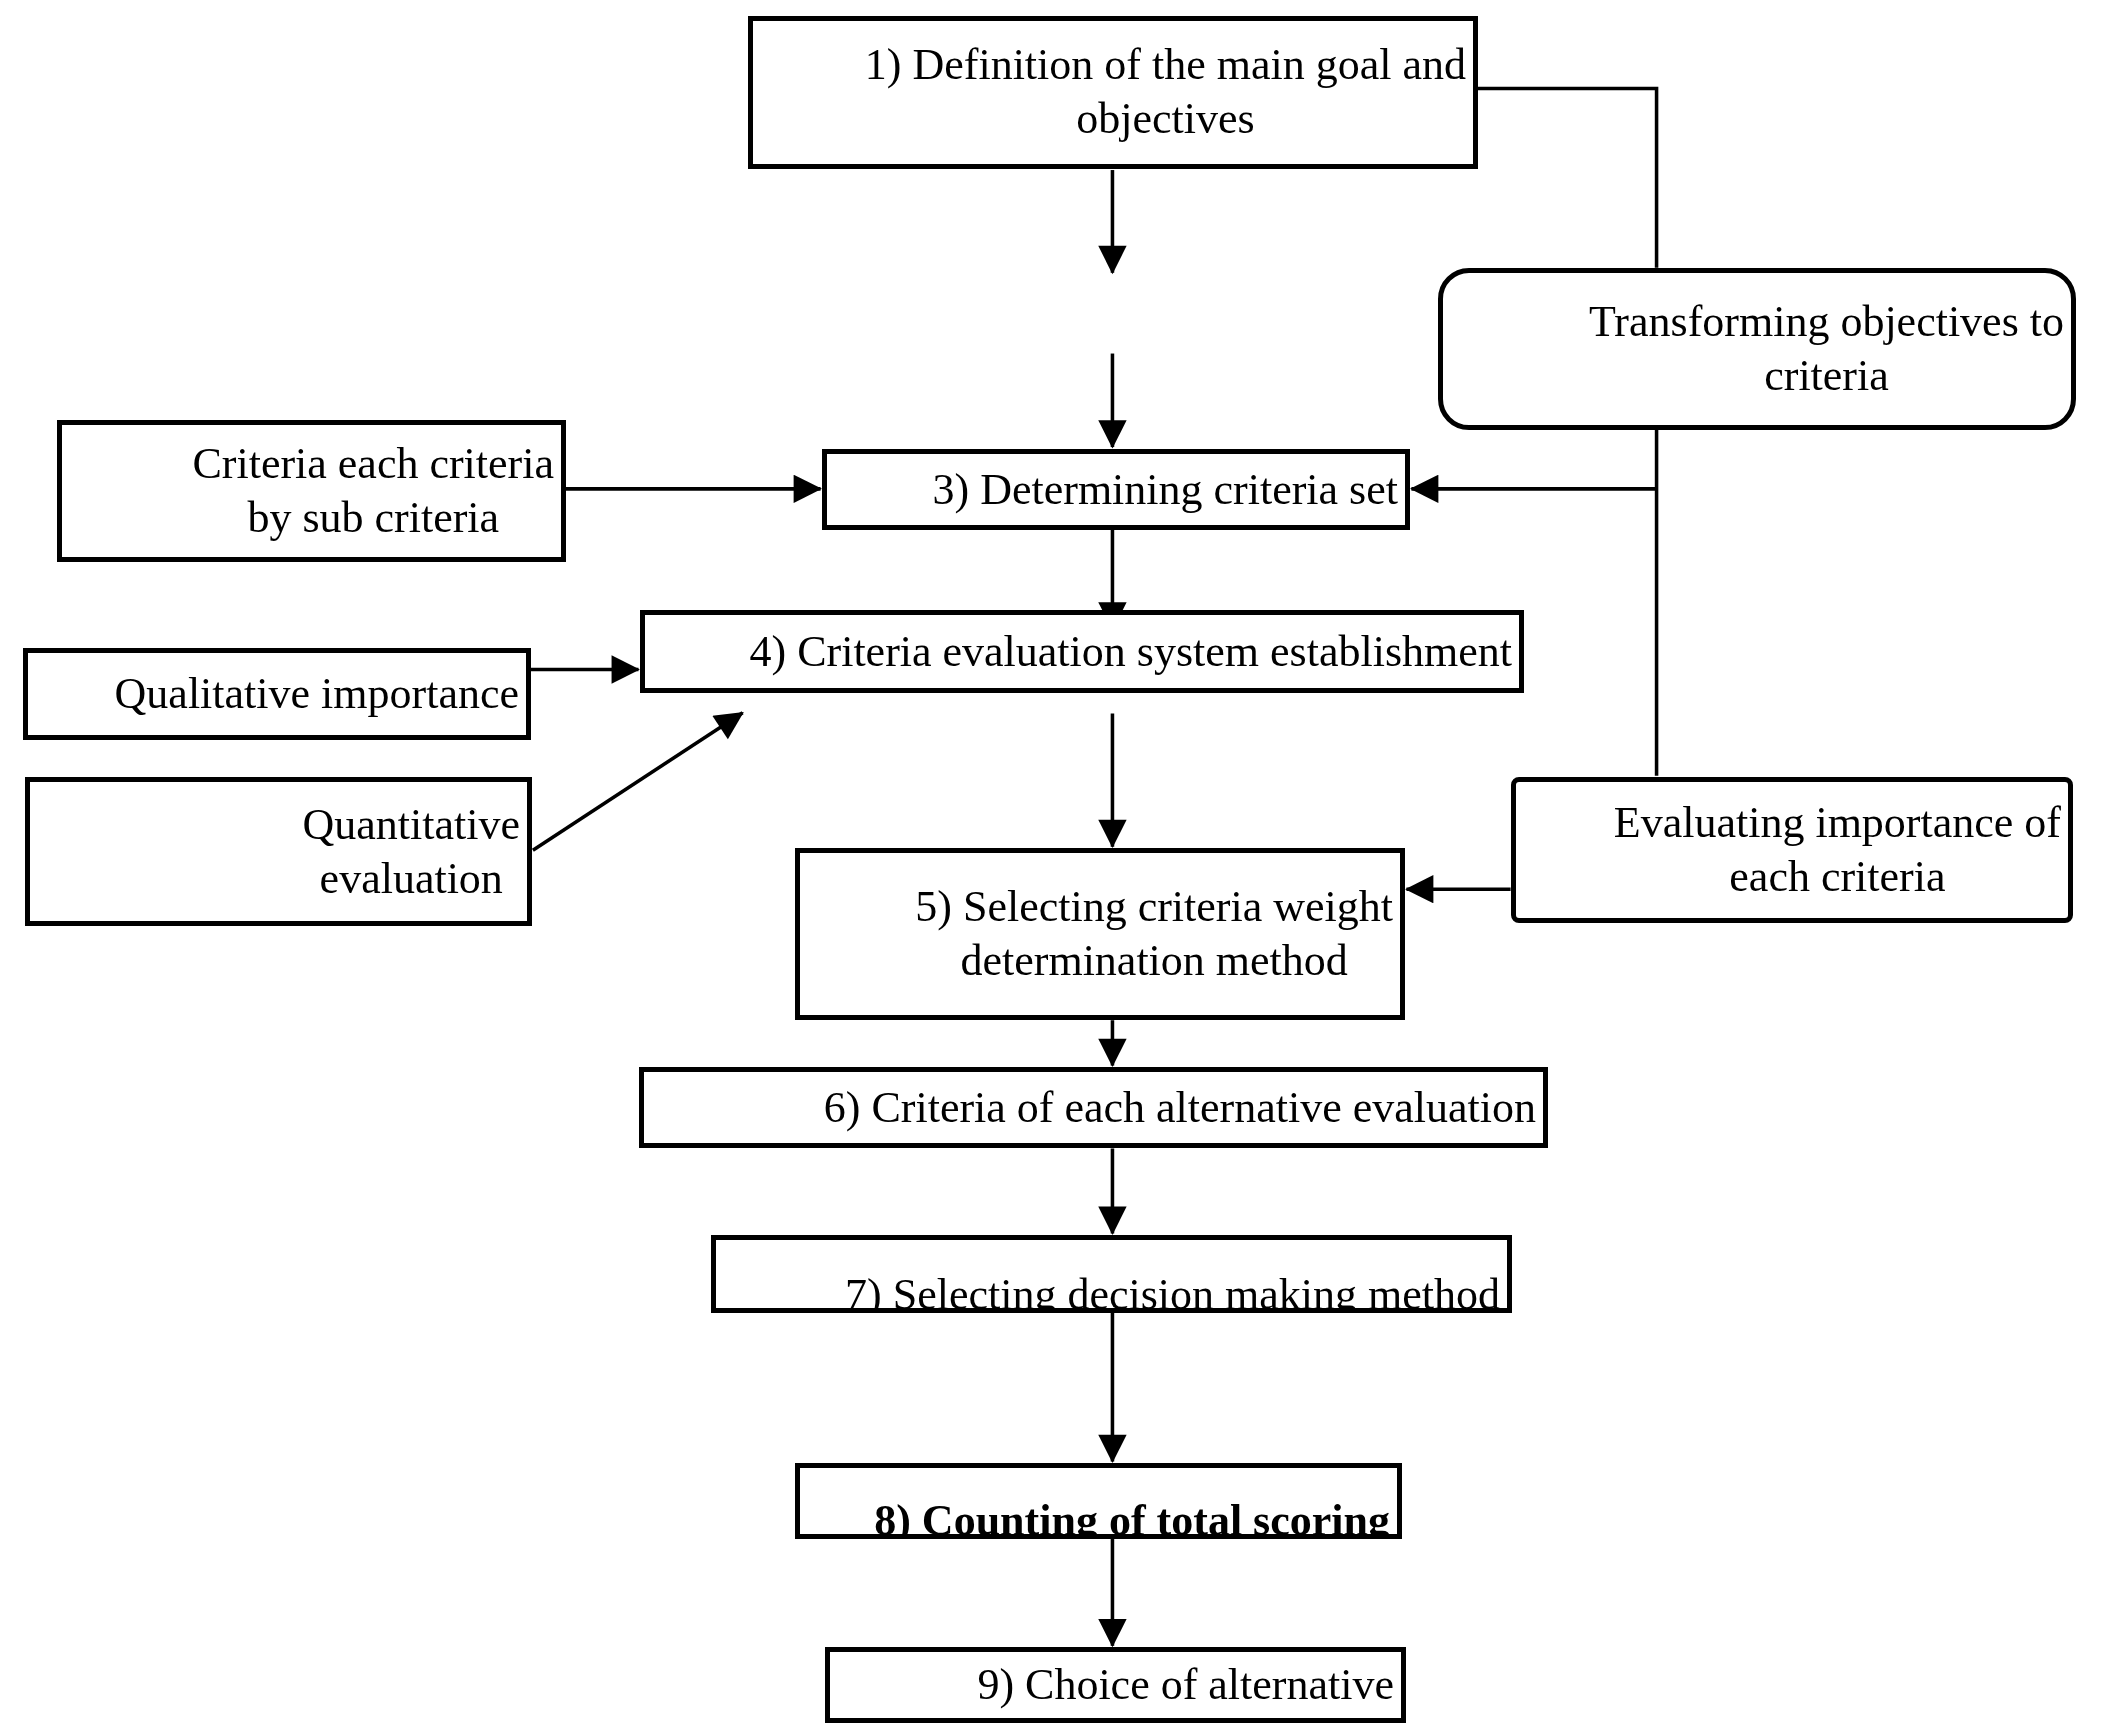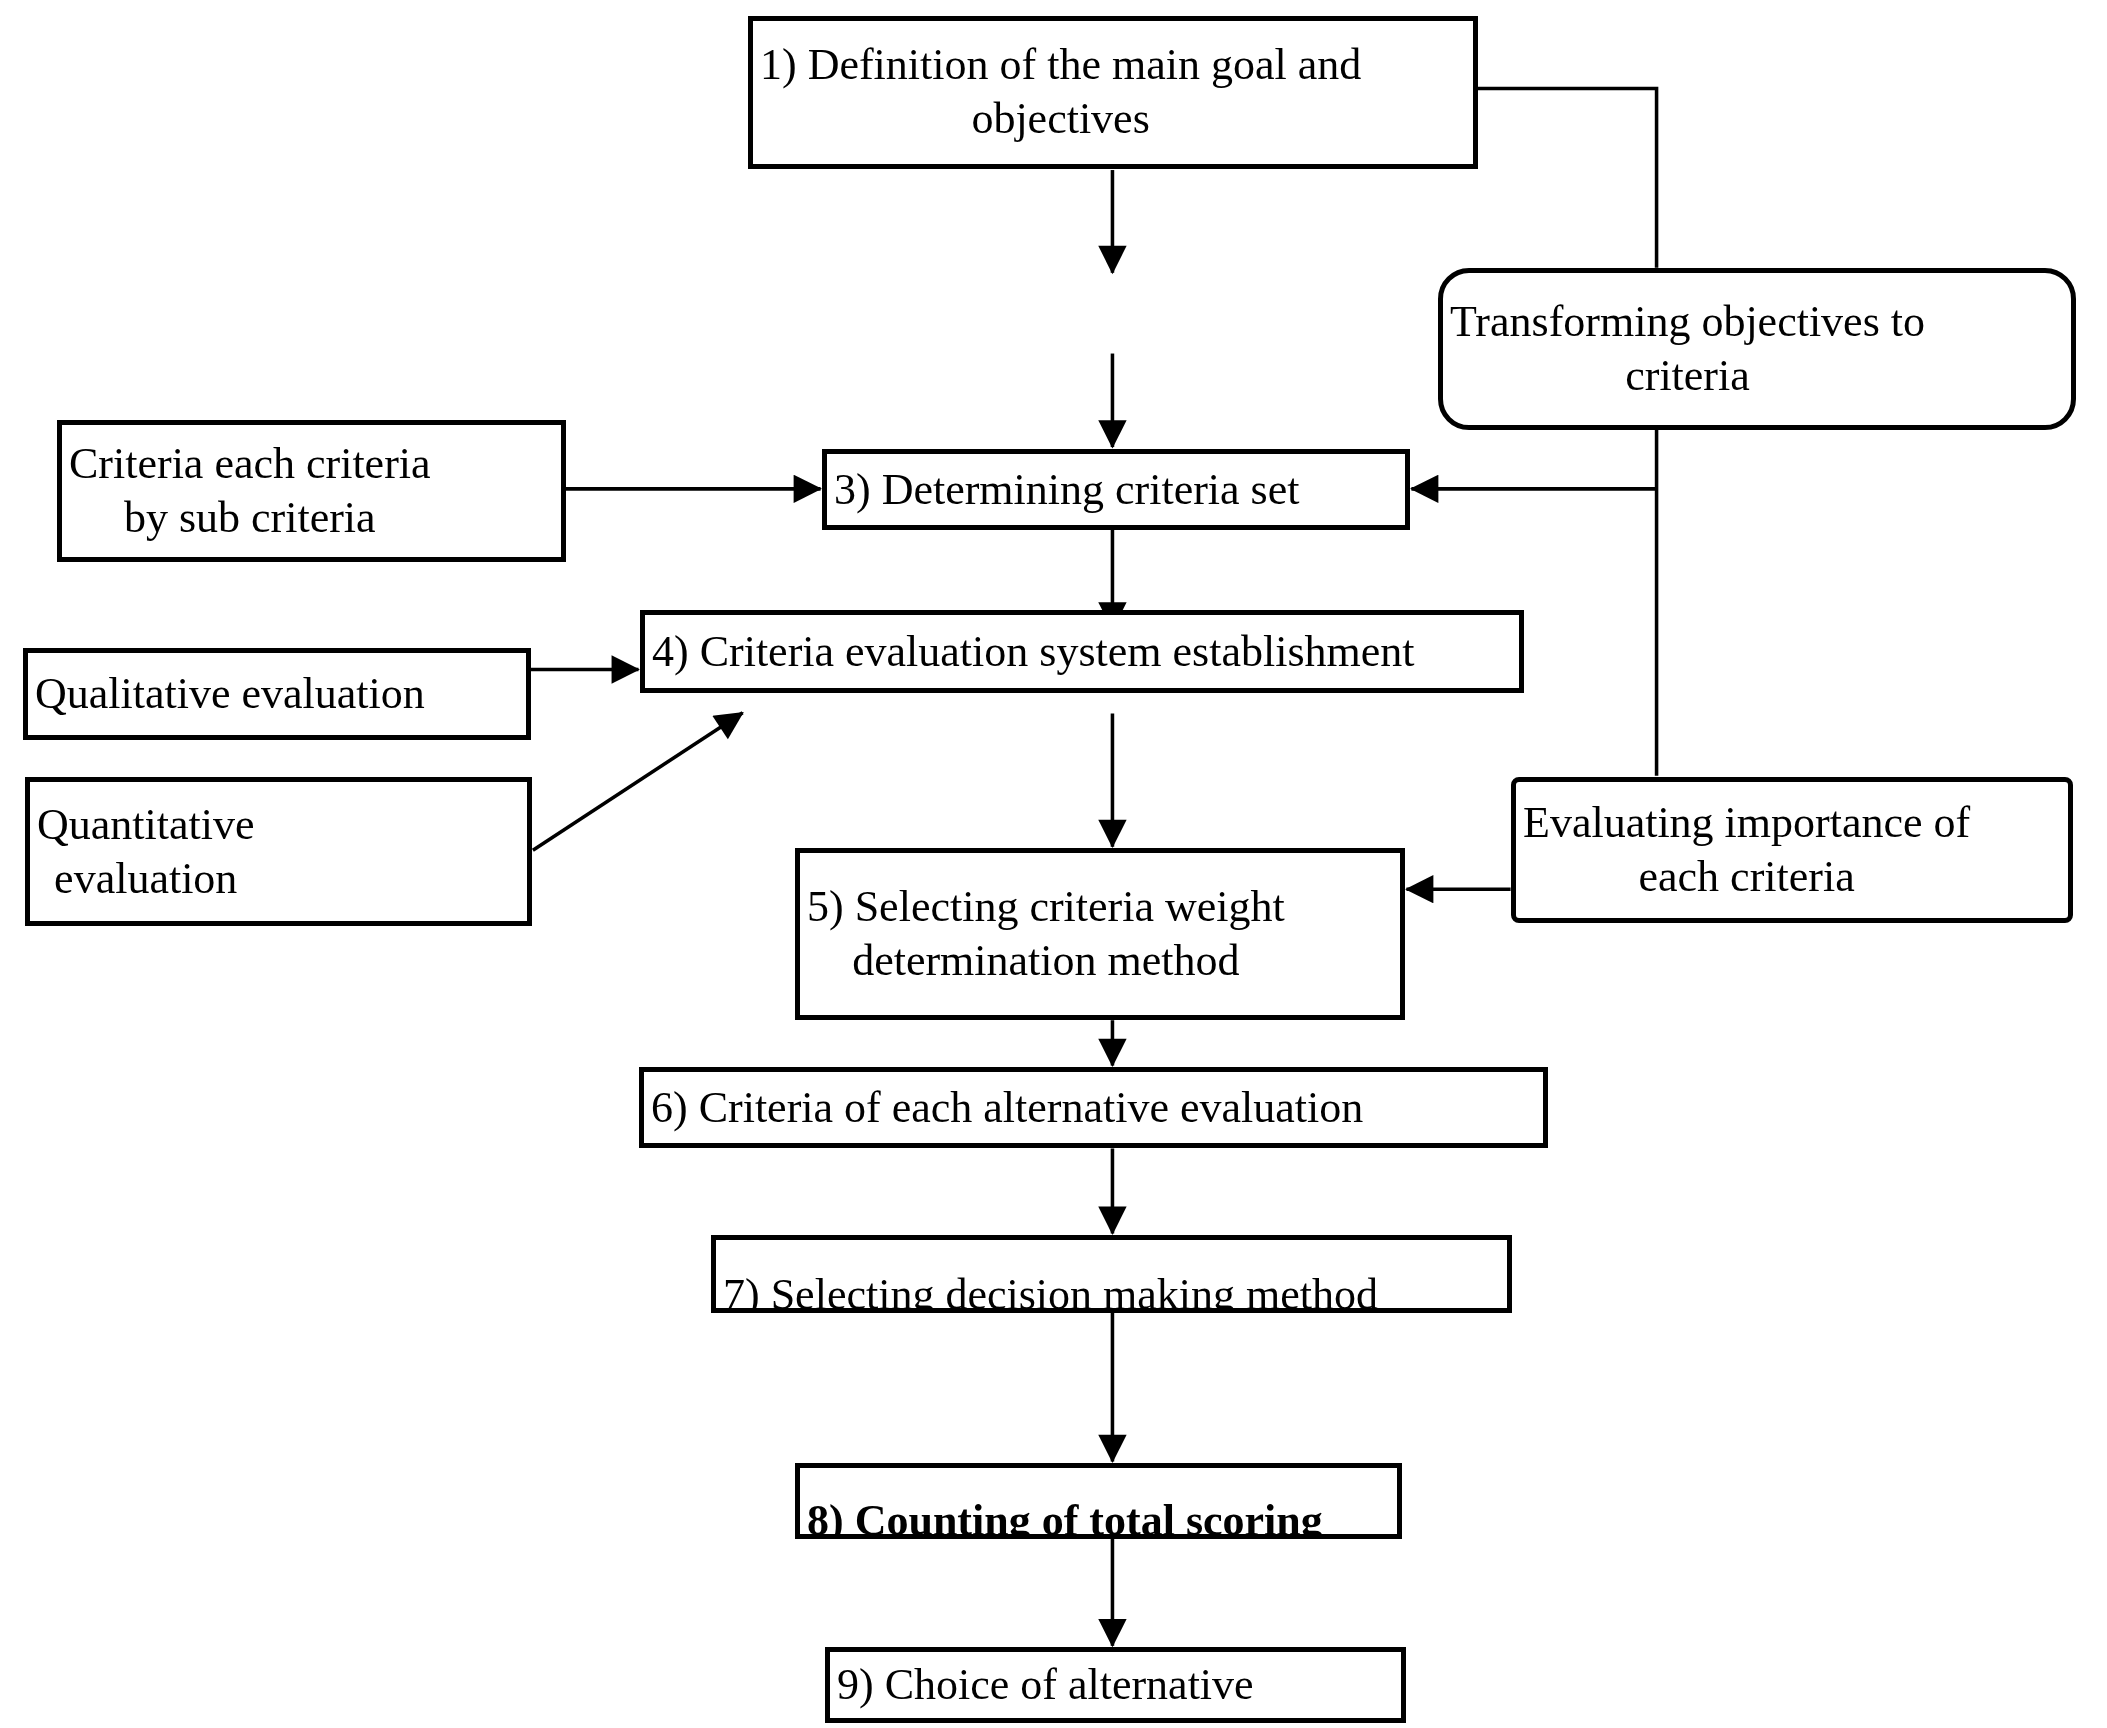--- a/index.html
+++ b/index.html
@@ -29,21 +29,21 @@
     fill: none;
   }
   .box {
     position: absolute;
     box-sizing: border-box;
     border: 5px solid var(--line, #000000);
     background: var(--box-fill, #ffffff);
     color: var(--text, #000000);
     display: flex;
     align-items: center;
-    justify-content: flex-start;
+    justify-content: flex-end;
     text-align: center;
     font-size: 44px;
     line-height: 1.22;
     white-space: pre-line;
   }
   .box .lbl {
     display: block;
     padding: 0 7px;
   }
   
@@ -99,21 +99,21 @@
   <div class="box" style="left:57px; top:420px; width:509px; height:142px;">
     <span class="lbl">Criteria each criteria
 by sub criteria</span>
   </div>
 
   <div class="box" style="left:822px; top:449px; width:588px; height:81px;">
     <span class="lbl">3) Determining criteria set</span>
   </div>
 
   <div class="box" style="left:23px; top:648px; width:508px; height:92px;">
-    <span class="lbl">Qualitative evaluation</span>
+    <span class="lbl">Qualitative importance</span>
   </div>
 
   <div class="box" style="left:640px; top:610px; width:884px; height:83px;">
     <span class="lbl">4) Criteria evaluation system establishment</span>
   </div>
 
   <div class="box" style="left:25px; top:777px; width:507px; height:149px;">
     <span class="lbl">Quantitative
 evaluation</span>
   </div>

